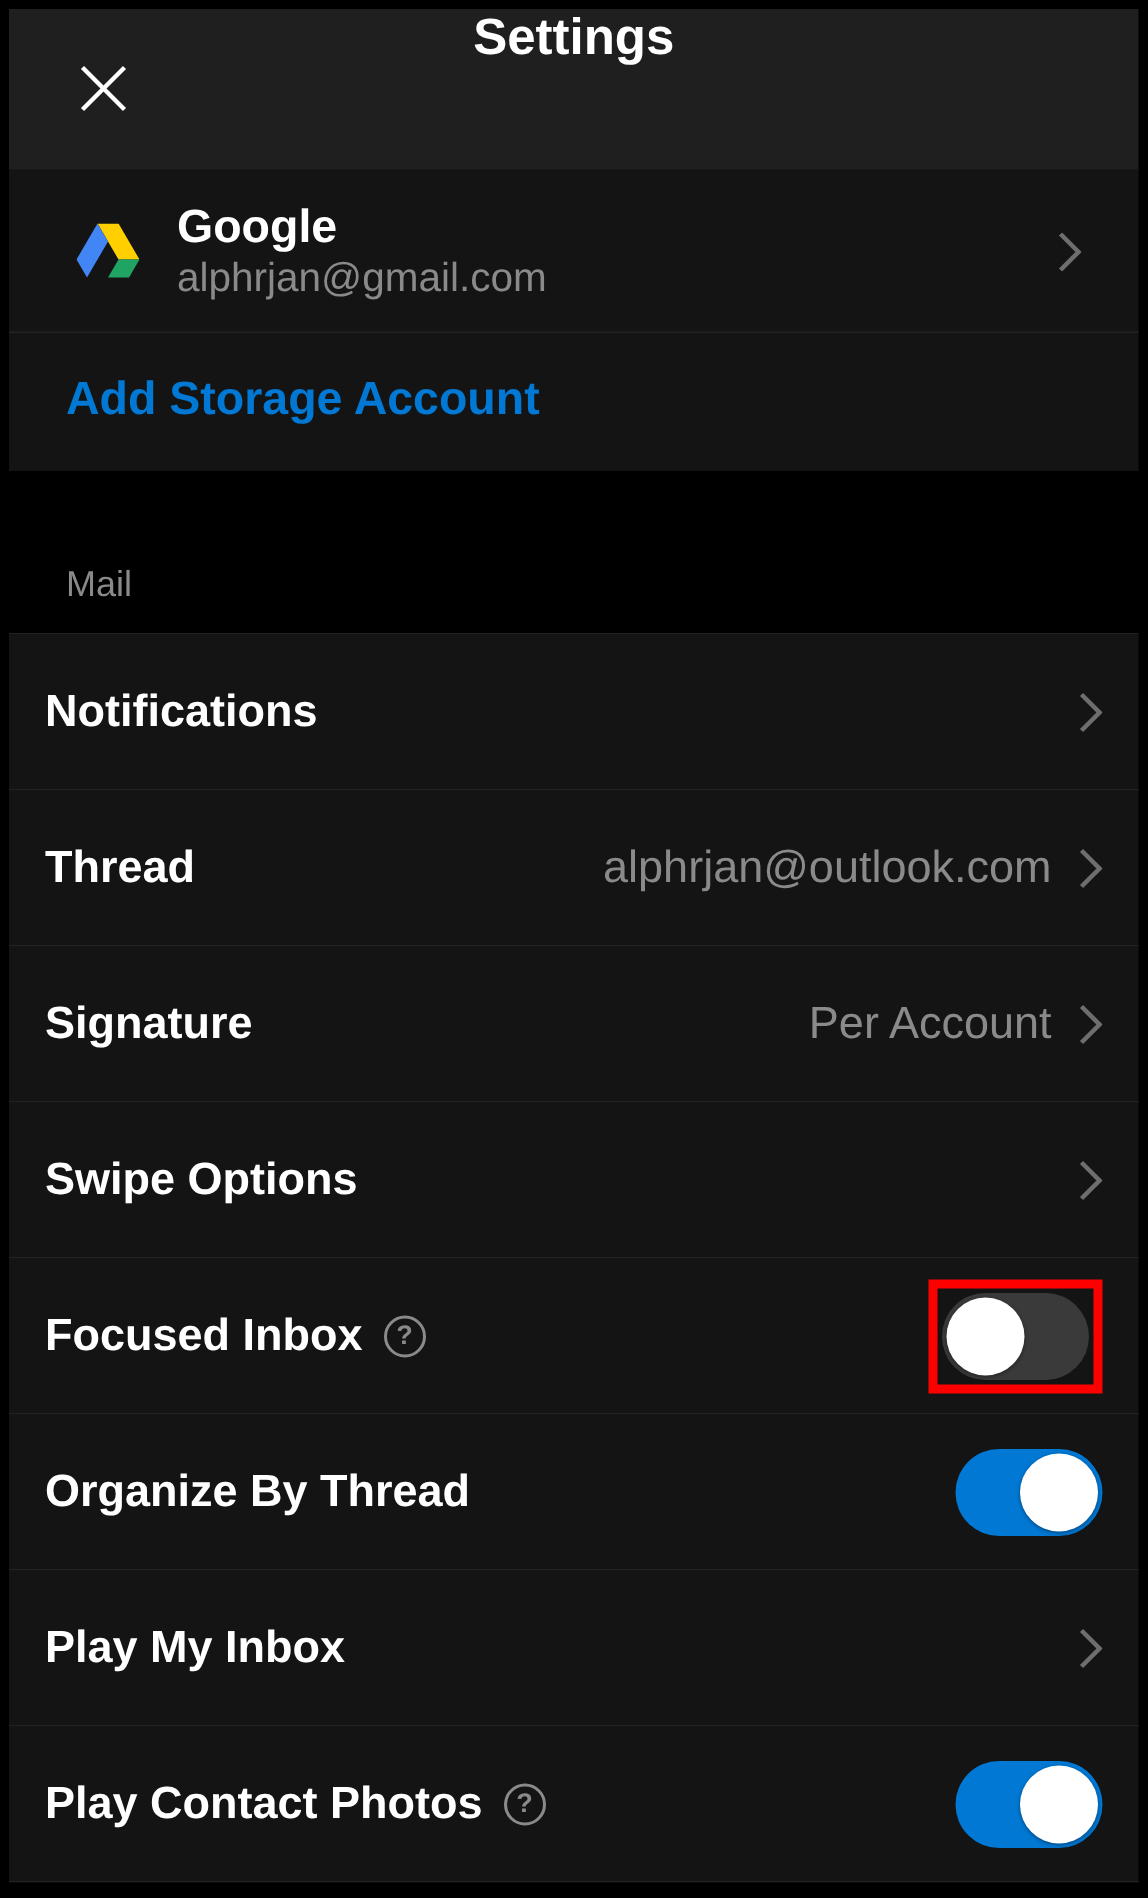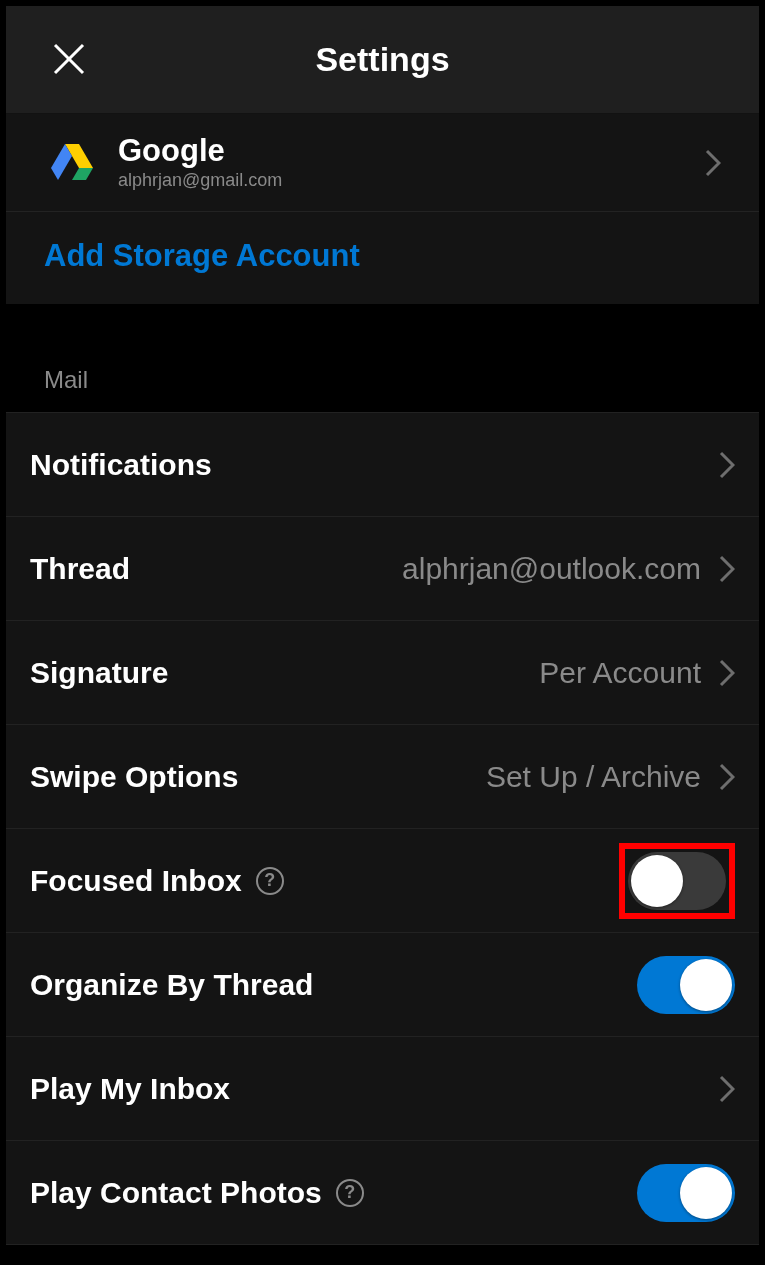--- a/index.html
+++ b/index.html
@@ -17,21 +17,21 @@
     background: #000;
     border: 1px solid #000;
     position: relative;
     box-shadow: 0 2px 10px rgba(0,0,0,0.6);
     margin: 5px;
   }
   .header {
     height: 108px;
     background: #1f1f1f;
     display: flex;
-    align-items: center;
+    align-items: flex-start;
     justify-content: center;
     position: relative;
     border-bottom: 1px solid #121212;
   }
   .header .close {
     position: absolute;
     left: 42px;
     top: 32px;
     width: 42px;
     height: 42px;
@@ -63,21 +63,21 @@
   .account-text {
     flex: 1;
   }
   .account-title {
     font-size: 31px;
     font-weight: 700;
     color: #fff;
     line-height: 1.1;
   }
   .account-sub {
-    font-size: 18px;
+    font-size: 27px;
     color: #8a8a8a;
     margin-top: 2px;
   }
   .chevron {
     color: #6e6e6e;
     display: flex;
     align-items: center;
   }
   .add-storage {
     padding: 26px 38px 30px 38px;
@@ -229,21 +229,20 @@
     <div class="value">Per Account</div>
     <div class="chevron">
       <svg width="16" height="28" viewBox="0 0 16 28">
           <polyline points="2,2 14,14 2,26" fill="none" stroke="#6e6e6e" stroke-width="3"></polyline>
         </svg>
     </div>
   </div>
 
   <div class="row">
     <div class="label">Swipe Options</div>
-    <div class="value">Set Up / Archive</div>
     <div class="chevron">
       <svg width="16" height="28" viewBox="0 0 16 28">
           <polyline points="2,2 14,14 2,26" fill="none" stroke="#6e6e6e" stroke-width="3"></polyline>
         </svg>
     </div>
   </div>
 
   <div class="row">
     <div class="label">
       <span>Focused Inbox</span>

